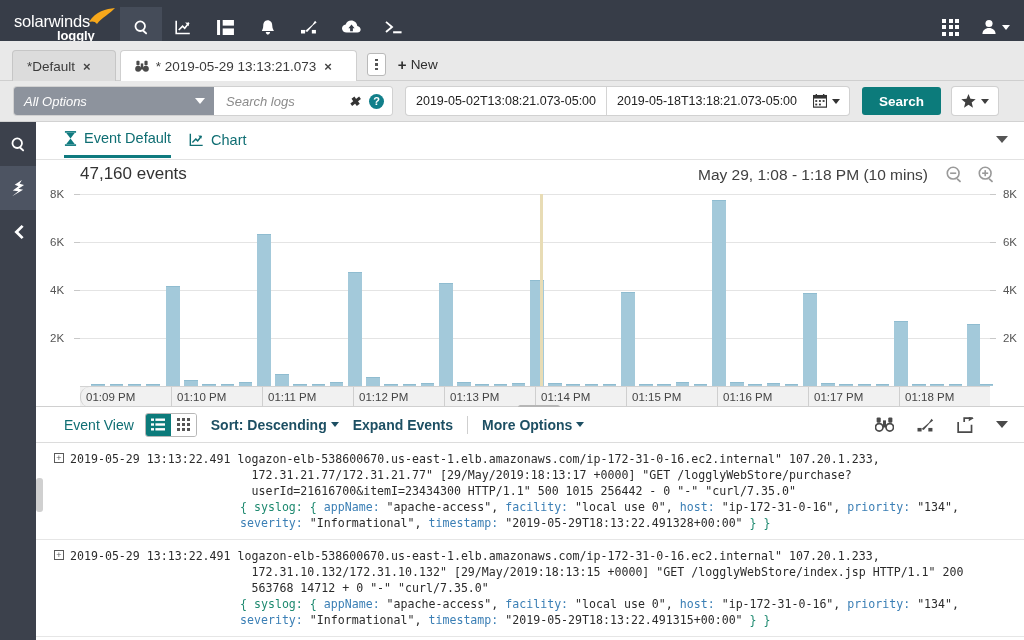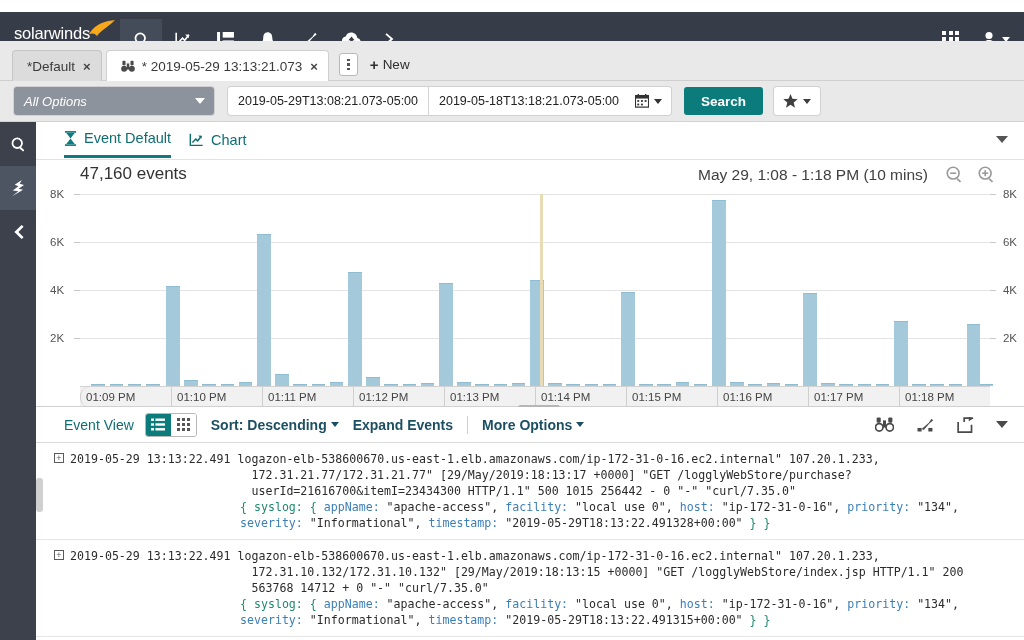--- a/index.html
+++ b/index.html
@@ -9,21 +9,21 @@
     overflow: hidden;
     background: #ffffff;
     font-family: "Liberation Sans", sans-serif;
     -webkit-font-smoothing: antialiased;
   }
   #app { position: relative; width: 1024px; height: 640px; }
 
   
   .topnav {
     position: absolute; top: 0; left: 0; width: 1024px; height: 54px;
-    background: #373d48; display: flex; align-items: center; margin-top: 12px;
+    background: #373d48; display: flex; align-items: center;
   }
   .brand { width: 120px; padding-left: 12px; position: relative; height: 41px; }
   .brand-sw {
     position: absolute; left: 14px; top: 5px;
     color: #ffffff; font-size: 16.5px; letter-spacing: -0.2px; font-weight: 400;
   }
   .brand-lg {
     position: absolute; left: 57px; top: 21px;
     color: #ffffff; font-size: 13px; font-weight: 700; letter-spacing: -0.1px;
   }
@@ -49,21 +49,21 @@
   }
 
   
   .tabsrow {
     position: absolute; top: 41px; left: 0; width: 1024px; height: 40px;
     background: #e9e9e9; border-bottom: 1px solid #cfcfcf;
     display: flex; align-items: flex-end; padding-left: 12px;
   }
   .tab {
     height: 31px; display: flex; align-items: center; gap: 8px;
-    padding: 0 10px 0 14px; margin-right: 4px;
+    padding: 0 24px 0 14px; margin-right: 4px;
     background: #dcdcdc; border: 1px solid #c6c6c6; border-bottom: none;
     border-radius: 4px 4px 0 0; font-size: 13.5px; color: #3b3b3b; cursor: pointer;
     position: relative; top: 1px;
   }
   .tab.active { background: #ffffff; border-color: #cfcfcf; }
   .tab .tclose { color: #444; font-size: 13px; font-weight: 700; line-height: 1; cursor: pointer; }
   .tab-kebab {
     width: 19px; height: 23px; border: 1px solid #b9b9b9; border-radius: 3px;
     background: #fff; display: flex; flex-direction: column; align-items: center;
     justify-content: center; gap: 2px; margin: 0 0 4px 6px; cursor: pointer;
@@ -346,23 +346,28 @@
       <span>New</span>
     </div>
   </div>
 
   <div class="searchbar">
     <div class="src-wrap">
       <div class="src-sel">
         <span>All Options</span>
         <span class="carw"></span>
       </div>
+      <div class="src-input">
+        <span>Search logs</span>
+        <span class="src-x">✖</span>
+        <span class="src-help">?</span>
+      </div>
     </div>
     <div class="time-wrap">
-      <div class="time-fld">2019-05-29T13:08:21.073-05:00</div>
+      <div class="time-fld">2019-05-02T13:08:21.073-05:00</div>
       <div class="time-fld second">2019-05-18T13:18:21.073-05:00</div>
       <div class="cal-btn">
         <svg width="14" height="14" viewBox="0 0 16 16">
           <rect x="0.5" y="1.8" width="15" height="13.2" fill="none" stroke="#333" stroke-width="1.4"></rect>
           <rect x="0.5" y="1.8" width="15" height="3.4" fill="#333"></rect>
           <rect x="3" y="0" width="1.6" height="3" fill="#333"></rect>
           <rect x="11.4" y="0" width="1.6" height="3" fill="#333"></rect>
           <rect x="2.6" y="7" width="2.2" height="2" fill="#333"></rect>
           <rect x="6.8" y="7" width="2.2" height="2" fill="#333"></rect>
           <rect x="11" y="7" width="2.2" height="2" fill="#333"></rect>

